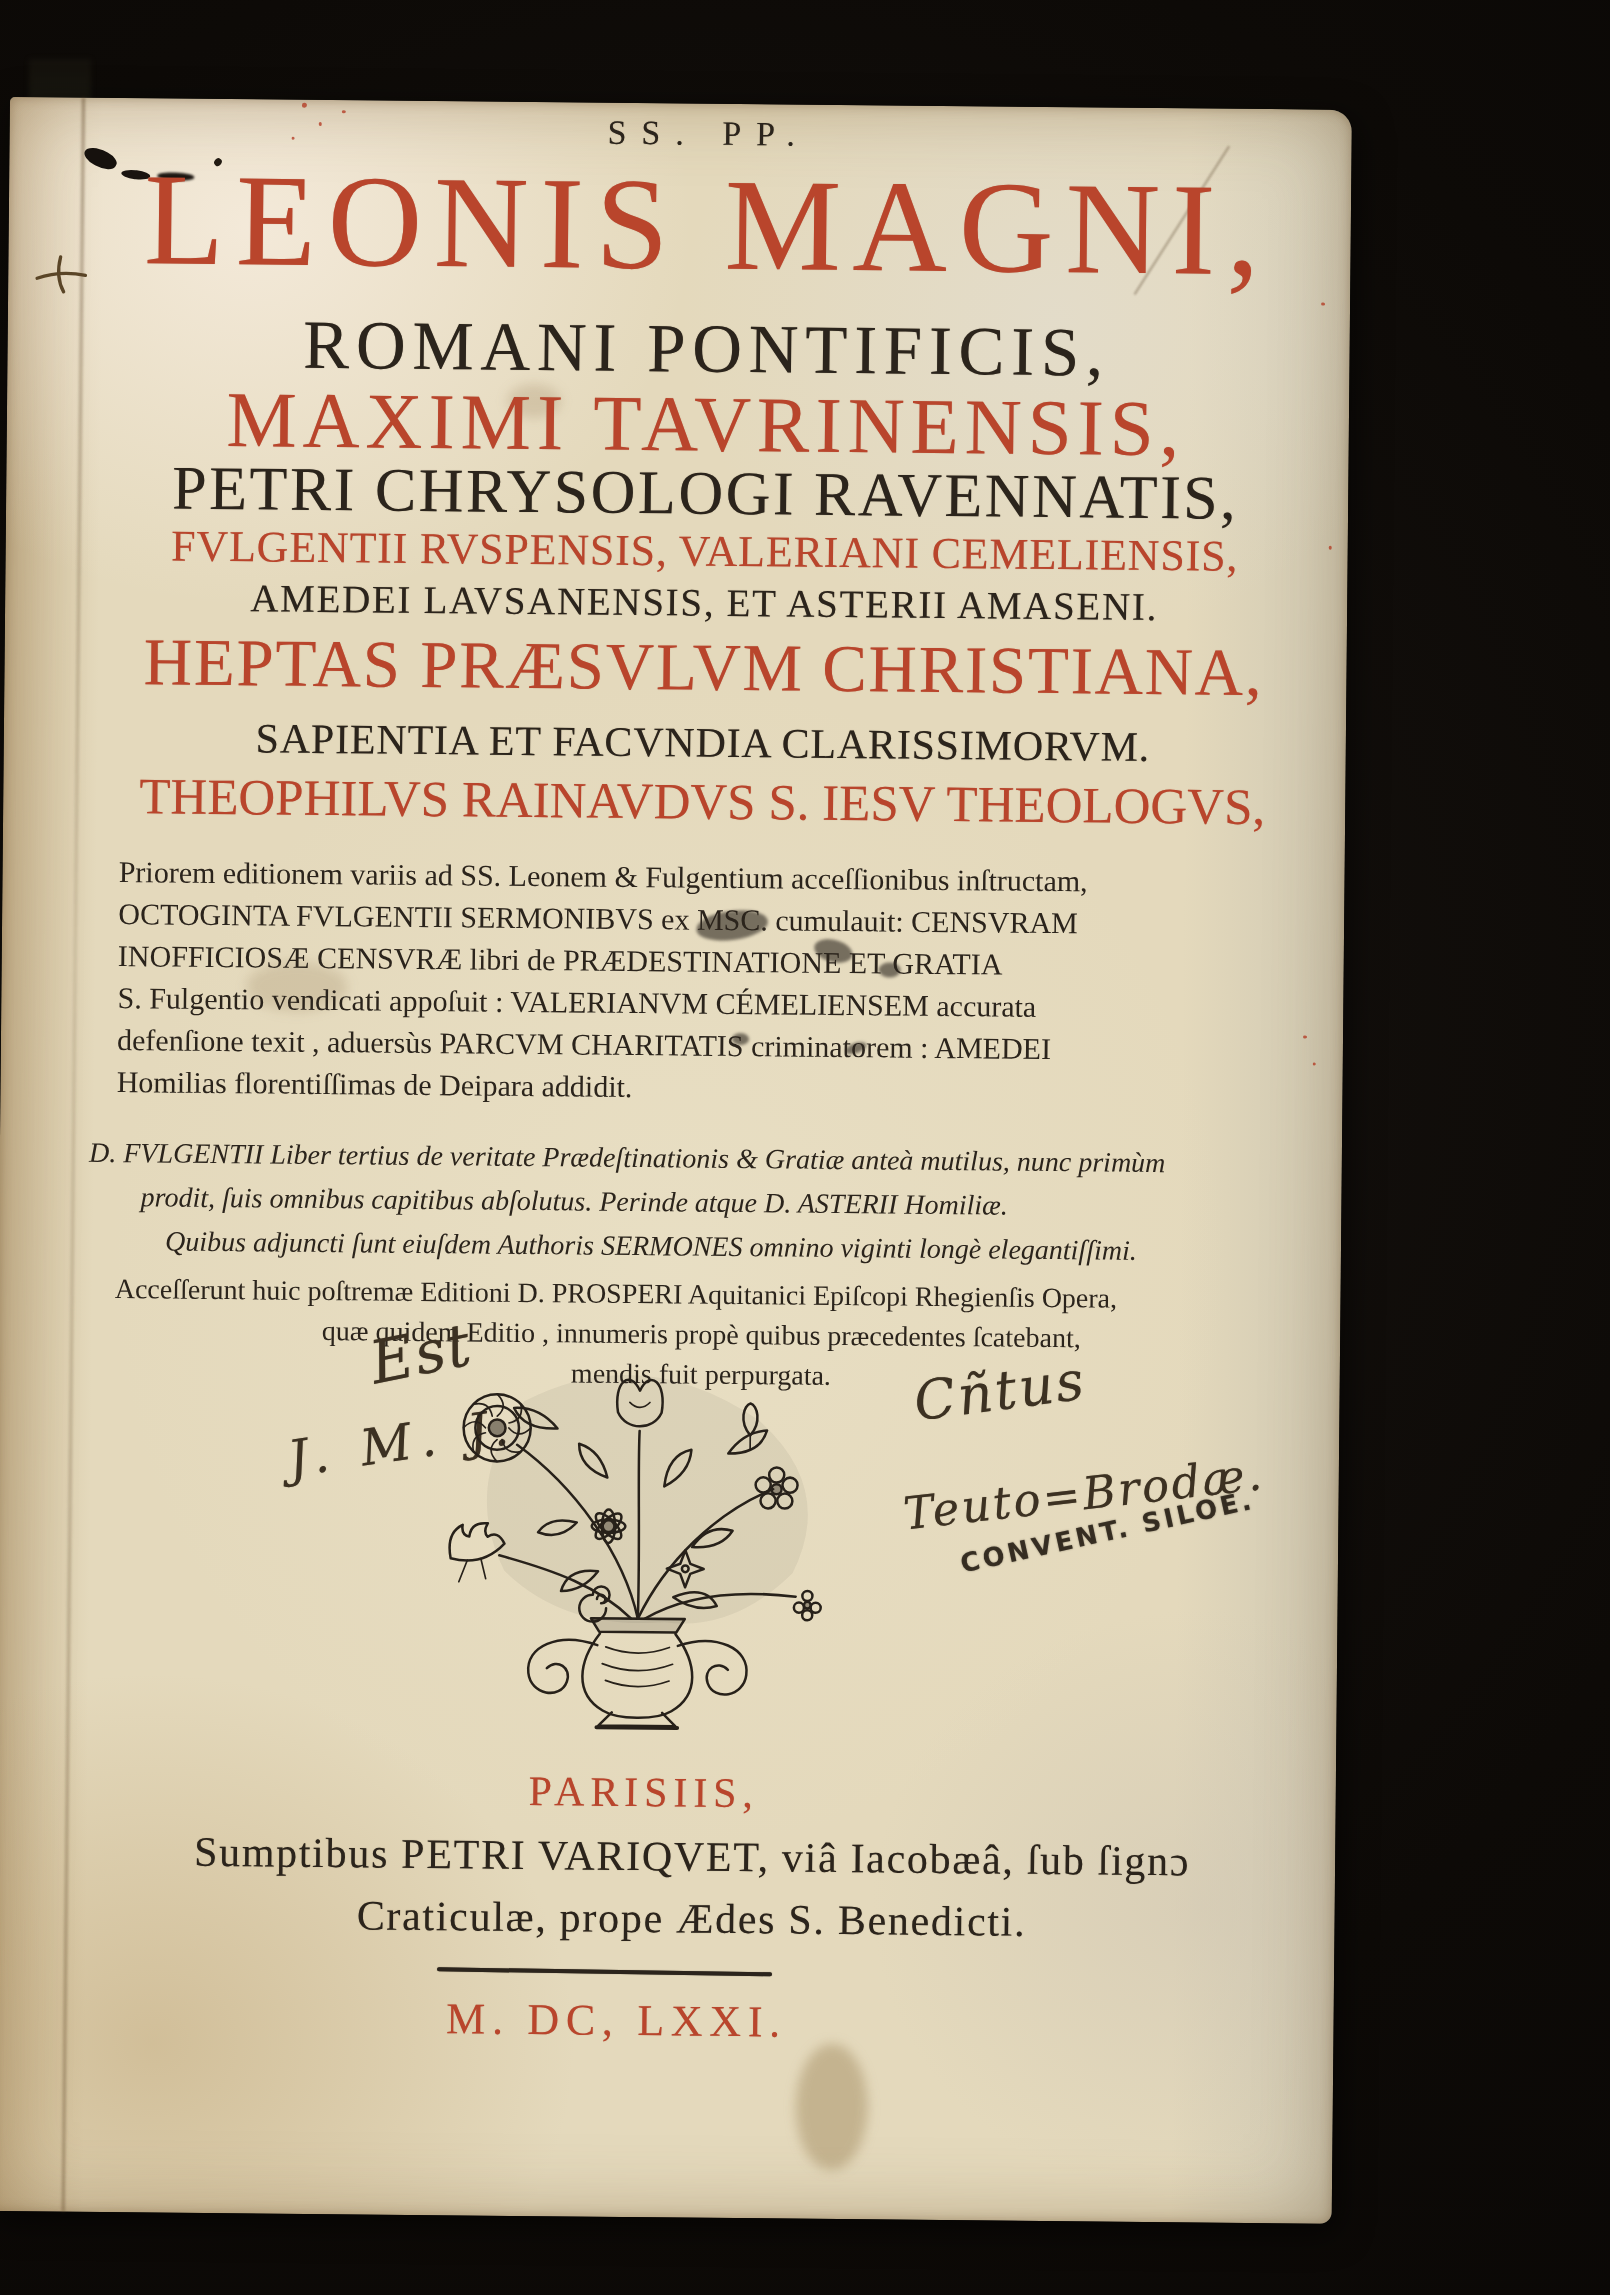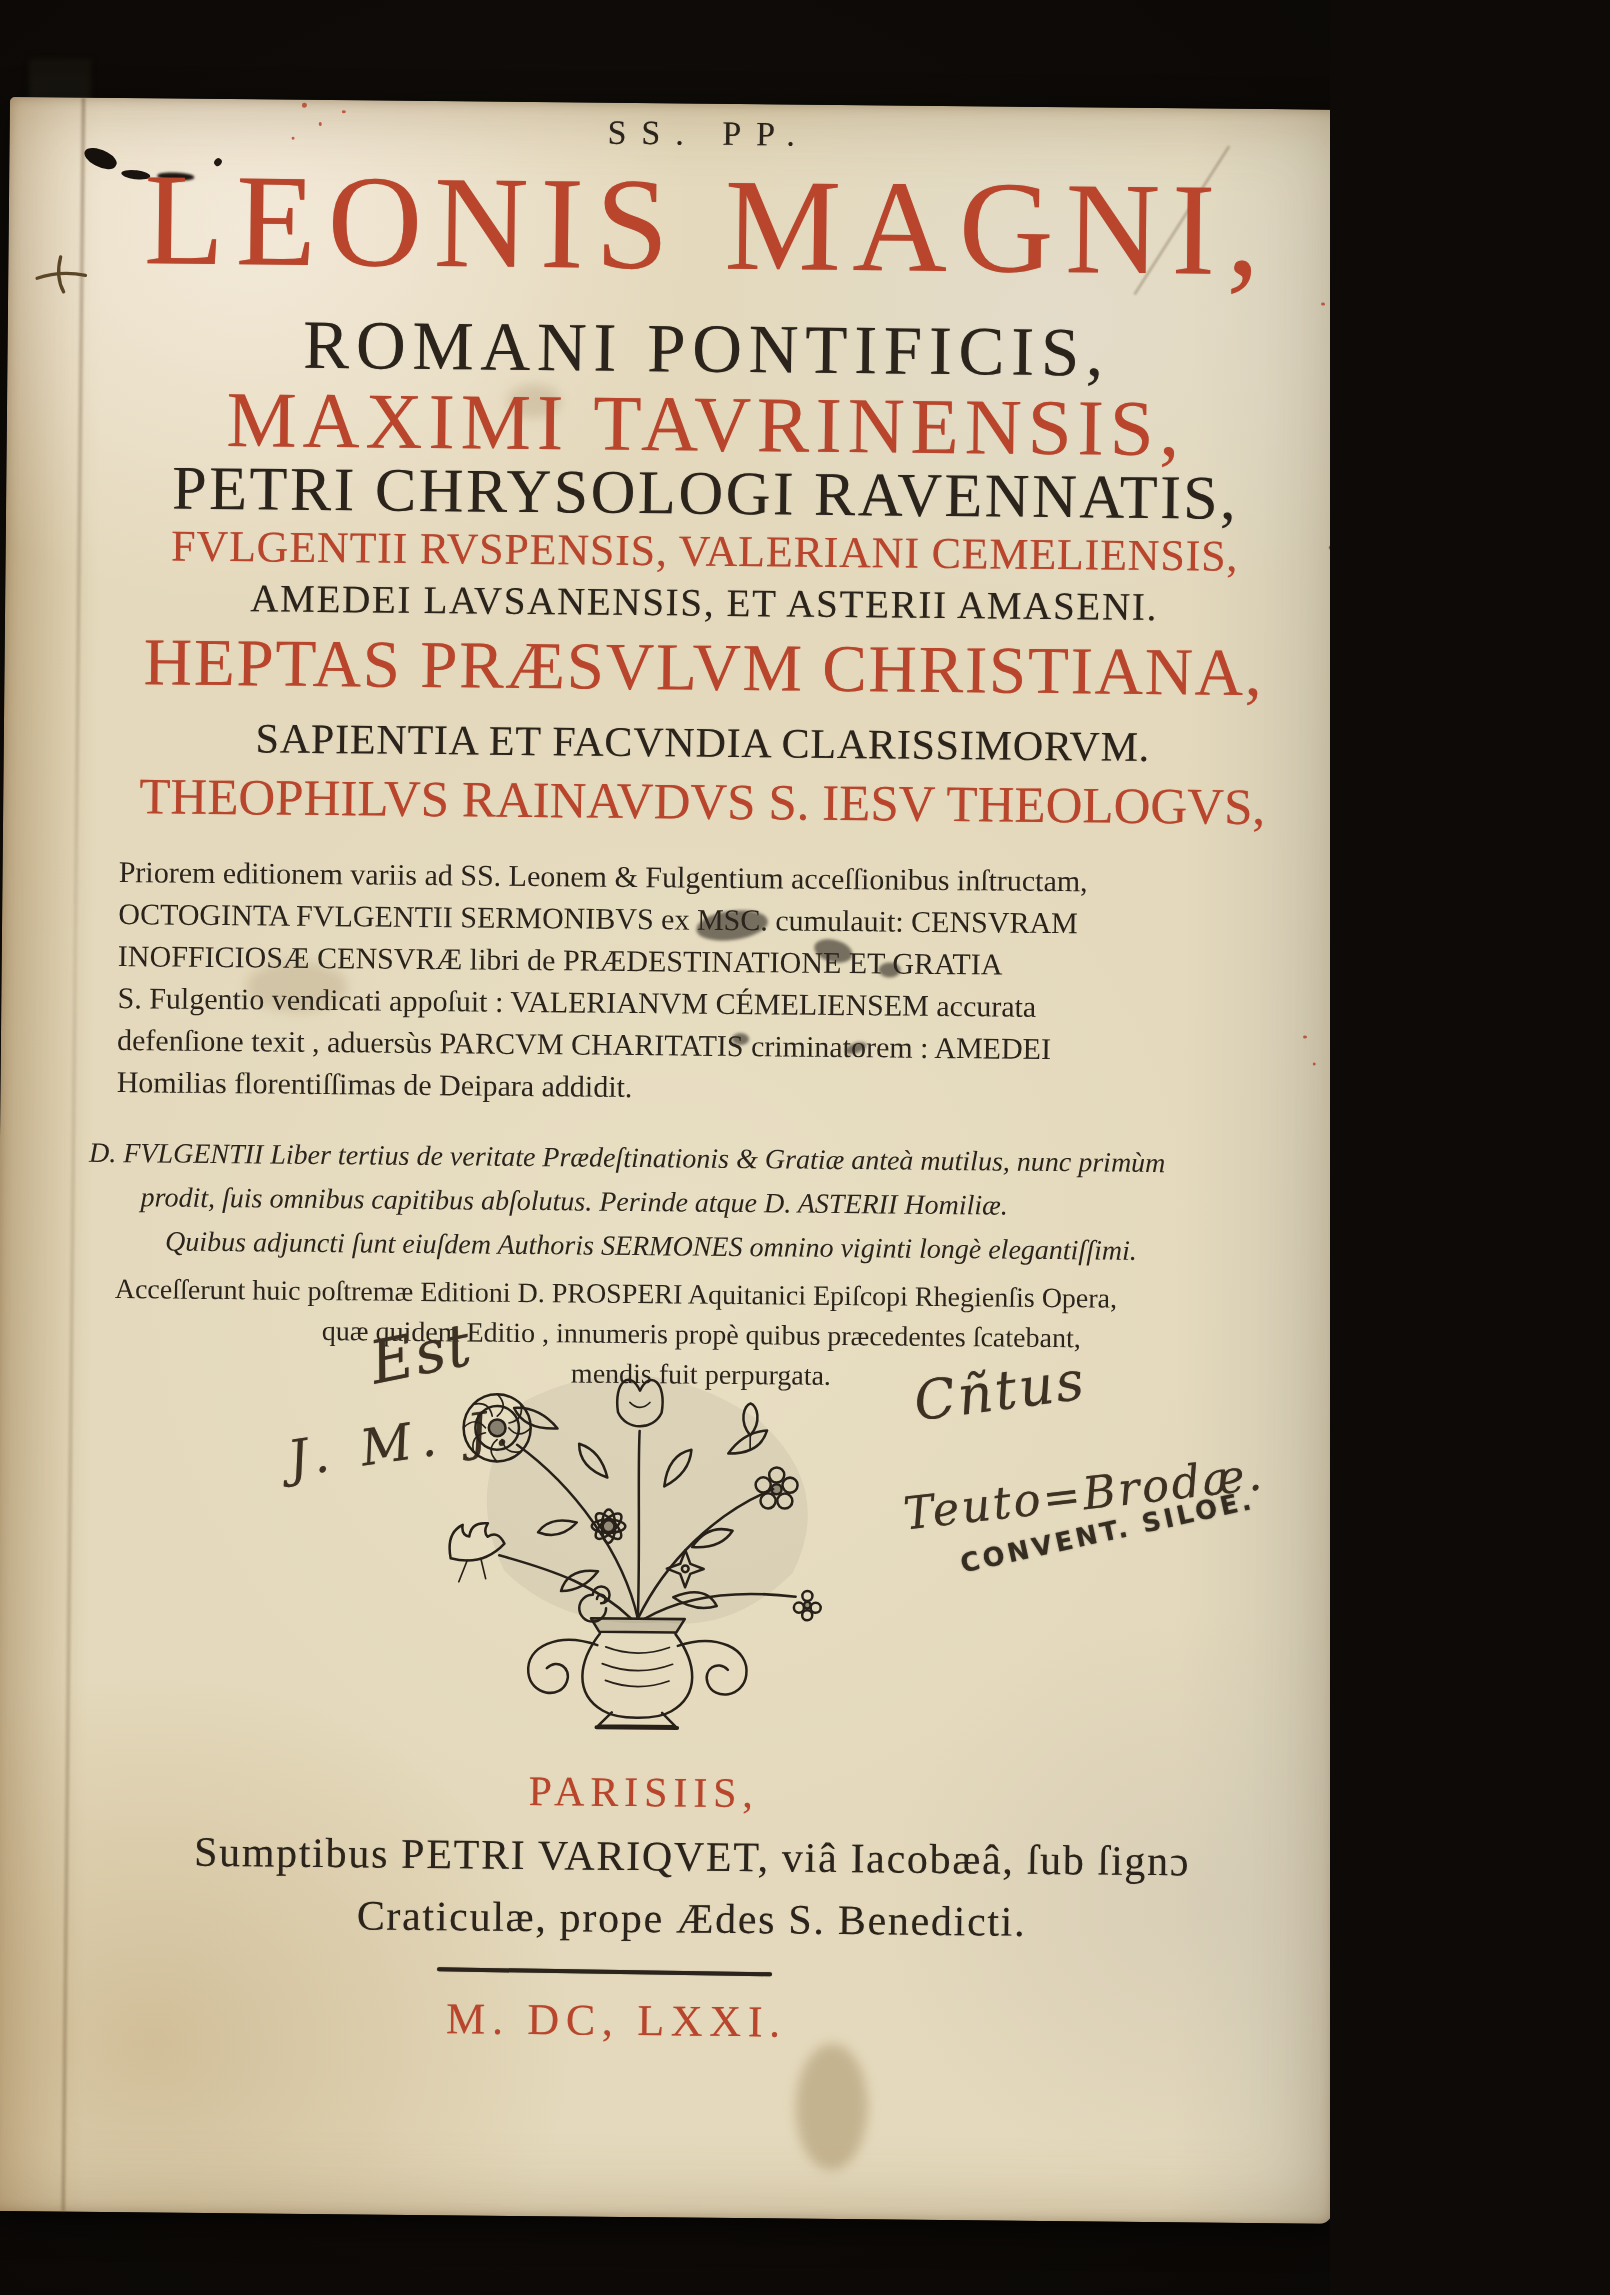--- a/index.html
+++ b/index.html
@@ -3,21 +3,21 @@
 <meta charset="utf-8">
 <style>
   :root{
     --red:#b9452c;
     --ink:#2b241c;
     --ink-soft:#3a3228;
     --paper:#e4d9bc;
     --bg:#0d0a07;
   }
   html,body{margin:0;padding:0;background:var(--bg);}
-  .stage{position:relative;width:1330px;height:2295px;overflow:hidden;
+  .stage{position:relative;width:1610px;height:2295px;overflow:hidden;
          background:radial-gradient(120% 90% at 45% 45%, #171310 0%, #0d0a07 55%, #080605 100%);
          font-family:"Liberation Serif","DejaVu Serif",serif;}
   
   .spine-sliver{position:absolute;left:28.5px;top:59px;width:62px;height:277px;
      background:linear-gradient(180deg,#16130d, #2c3020 55%, #1a1710);filter:blur(2.5px);opacity:.8;}
   
   .sheet{position:absolute;left:10px;top:97px;width:1342px;height:2114px;
      transform:rotate(0.55deg);transform-origin:top left;
      background:
        radial-gradient(55% 30% at 18% 6%, rgba(246,236,222,.85) 0%, rgba(246,236,222,0) 60%),

